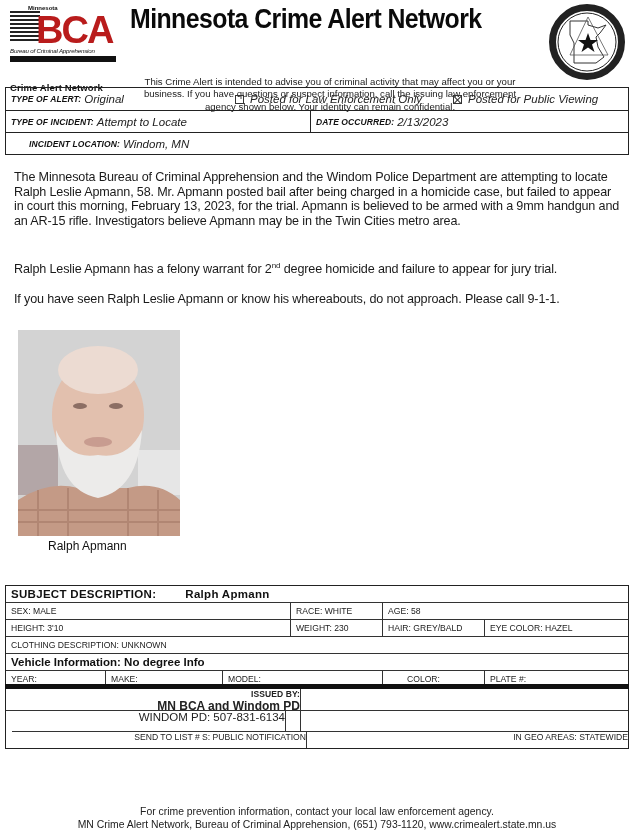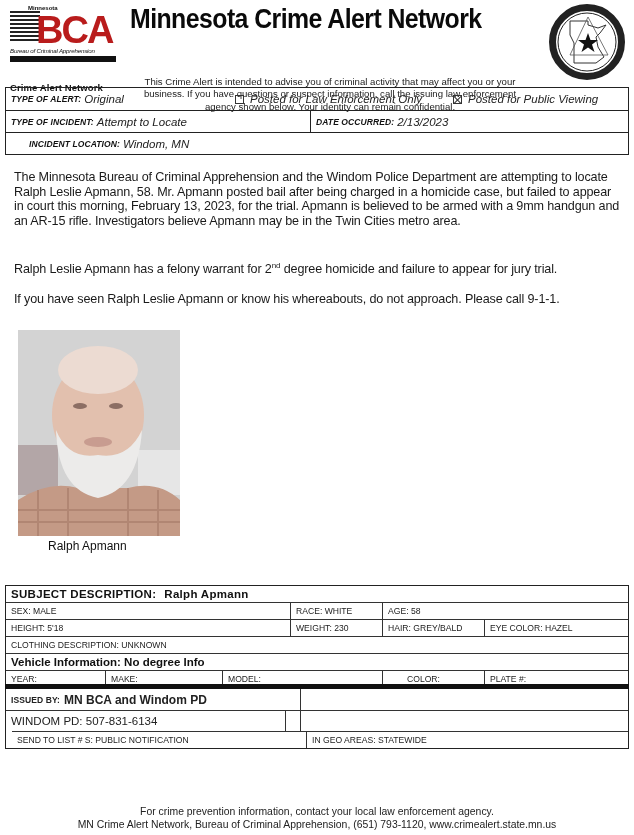--- a/index.html
+++ b/index.html
@@ -45,29 +45,29 @@
   .photo { position: absolute; left: 18px; top: 330px; width: 162px; height: 206px; overflow: hidden;
      background: linear-gradient(to bottom, #d7d7d7 0%, #cfcfcf 40%, #c9c2bd 60%, #c9a898 100%); }
   .caption { position: absolute; left: 48px; top: 539px; font-size: 12px; color: #111; }
 
   
   .subj { position: absolute; left: 5px; top: 585px; width: 624px; border: 1.5px solid #222; }
   .subj .row { display: flex; border-top: 1px solid #333; height: 17px; align-items: center; font-size: 8.6px; color: #222; }
   .subj .row:first-child { border-top: none; }
   .subj .cell { height: 100%; display: flex; align-items: center; padding-left: 5px; white-space: nowrap; }
   .subj .vline { border-left: 1px solid #333; }
-  .subj .hd { font-size: 11.5px; font-weight: bold; letter-spacing: 0.3px; color: #111; }
+  .subj .hd { font-size: 11.5px; font-weight: bold; letter-spacing: 0.3px; color: #111; gap: 21px; }
   .subj .vh { font-size: 11.5px; font-weight: bold; color: #111; }
 
   .thickbar { position: absolute; left: 5px; top: 684px; width: 624px; height: 5px; background: #111; }
 
   .issue { position: absolute; left: 5px; top: 689px; width: 624px; border: 1.5px solid #222; border-top: none; }
   .issue .row { display: flex; border-top: 1px solid #333; height: 21px; align-items: center; font-size: 11.5px; color: #222; }
   .issue .row:first-child { border-top: none; }
-  .issue .cell { height: 100%; display: flex; align-items: center; padding-left: 5px; white-space: nowrap; }
+  .issue .cell { height: 100%; display: flex; align-items: flex-end; padding-left: 5px; white-space: nowrap; flex-direction: column; }
   .issue .vline { border-left: 1px solid #333; }
 
   .footer { position: absolute; left: 0; top: 805px; width: 634px; text-align: center; font-size: 10.4px; line-height: 13px; color: #222; }
 </style>
 </head>
 <body>
 
 <div class="header">
   <div class="bca-logo">
     <div class="stripes"></div>
@@ -155,21 +155,21 @@
       <span>SUBJECT DESCRIPTION:</span>
       <span style="margin-left:8px;">Ralph Apmann</span>
     </div>
   </div>
   <div class="row">
     <div class="cell" style="width:284px;">SEX:  MALE</div>
     <div class="cell vline" style="width:92px;">RACE:  WHITE</div>
     <div class="cell vline" style="flex:1;">AGE: 58</div>
   </div>
   <div class="row">
-    <div class="cell" style="width:284px;">HEIGHT: 5'18</div>
+    <div class="cell" style="width:284px;">HEIGHT: 3'10</div>
     <div class="cell vline" style="width:92px;">WEIGHT: 230</div>
     <div class="cell vline" style="width:102px;">HAIR: GREY/BALD</div>
     <div class="cell vline" style="flex:1;">EYE COLOR: HAZEL</div>
   </div>
   <div class="row">
     <div class="cell" style="flex:1;">CLOTHING DESCRIPTION: UNKNOWN</div>
   </div>
   <div class="row">
     <div class="cell vh" style="flex:1;">Vehicle Information: No degree Info</div>
   </div>

